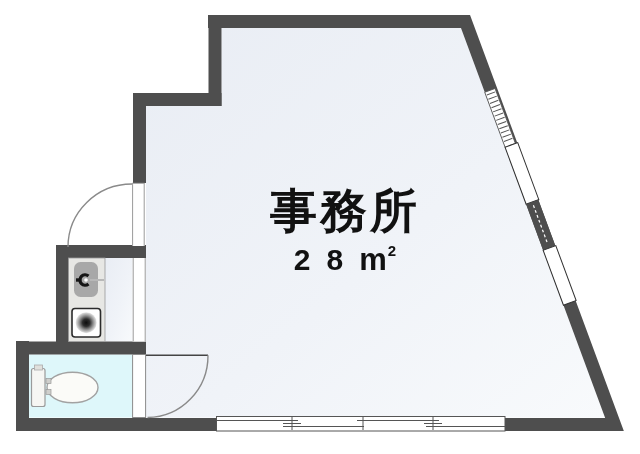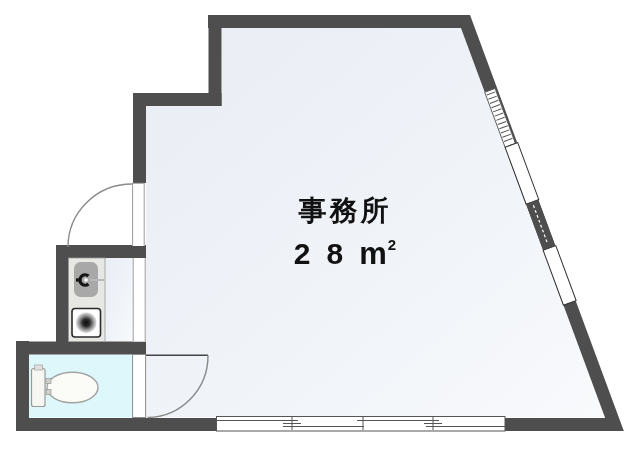--- a/index.html
+++ b/index.html
@@ -9,22 +9,22 @@
   }
   .plan-svg { position:absolute; left:0; top:0; }
   .wall { fill:none; stroke-width:13; stroke-linecap:butt; stroke-linejoin:miter; }
   .thin  { fill:none; stroke:#9a9a9a; stroke-width:1; }
   .panebord { fill:#ffffff; stroke:#555555; stroke-width:1; }
   .paneline { fill:none; stroke:#555555; stroke-width:1; }
   .labels {
     position:absolute; left:240px; top:193px; width:210px; text-align:center;
     color:#111111;
   }
-  .room-name { font-size:28px; font-weight:600; letter-spacing:3px; line-height:36px; }
-  .room-area { font-size:30px; font-weight:600; line-height:32px; }
+  .room-name { font-size:47px; font-weight:600; letter-spacing:3px; line-height:36px; }
+  .room-area { font-size:30px; font-weight:600; margin-top:6px; line-height:32px; }
   .area-num  { letter-spacing:16px; }
   .area-unit { font-size:31px; }
   .area-exp  { font-size:15px; vertical-align:14px; margin-left:1px; }
 </style>
 </head>
 <body>
 
 <div class="stage">
 
   <svg class="plan-svg" width="640" height="454" viewBox="0 0 640 454">

